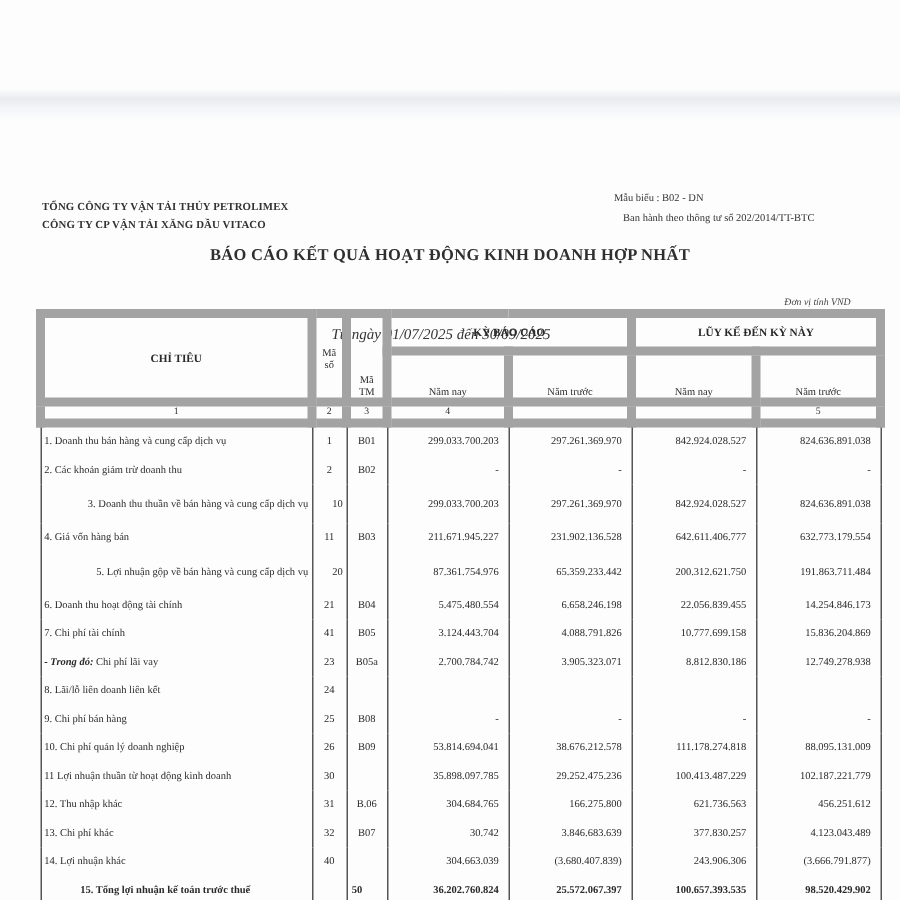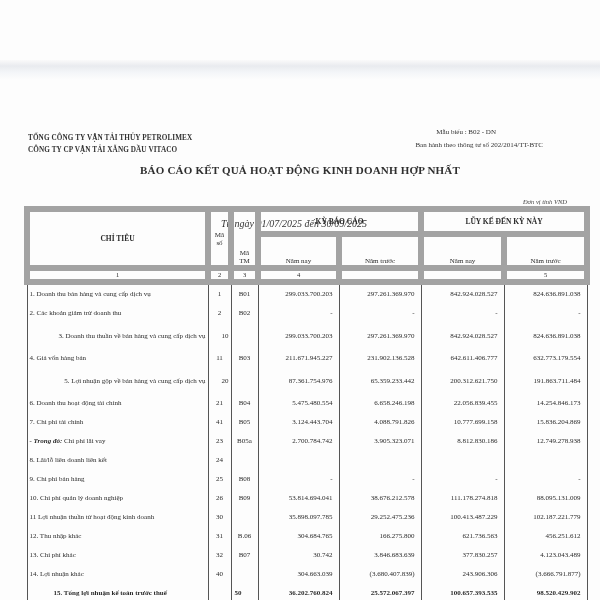--- a/index.html
+++ b/index.html
@@ -1,21 +1,21 @@
 <!DOCTYPE html>
 <html><head>
 <meta charset="utf-8">
 <style>
   html, body { margin:0; padding:0; }
   body { width:600px; height:600px; overflow:hidden; background:#fdfdfd; position:relative; font-family:"Liberation Serif","DejaVu Serif",serif; color:#2a2a2a; }
   .band { position:absolute; left:0; top:60px; width:600px; height:20px; background:linear-gradient(#fafafa,#e9ebef 30%,#f3f5f8 60%,#fdfdfd); }
   .org { position:absolute; left:28px; font-size:7.2px; font-weight:bold; letter-spacing:0.1px; color:#333; }
   .org1 { top:134px; } .org2 { top:146px; }
   .form { position:absolute; font-size:7px; color:#333; text-align:right; }
-  .form1 { right:104px; top:128px; } .form2 { right:57px; top:141px; }
+  .form1 { right:131px; top:128px; } .form2 { right:57px; top:141px; }
   .title { position:absolute; left:0; width:600px; top:164px; text-align:center; font-size:11px; font-weight:bold; color:#2f2f2f; letter-spacing:0.2px; }
   .period { position:absolute; left:0; width:588px; top:182px; text-align:center; font-size:10px; font-style:italic; color:#333;margin-top:36px; }
   .unit { position:absolute; right:33px; top:198px; font-size:6.5px; font-style:italic; color:#444; }
   table { position:absolute; left:24px; top:206px; border-collapse:collapse; table-layout:fixed; width:560px; font-size:7px; }
   td, th { border-left:1px solid #555; border-right:1px solid #555; padding:0 2px; vertical-align:middle; font-weight:normal; }
   thead th { border:6px solid #a3a3a3; }
   thead th.big { font-weight:bold; font-size:7.5px; }
   thead tr.h1 th { height:19px; }
   thead tr.h2 th { height:28px; }
   thead tr.nums th { height:8px; font-size:6.5px; line-height:8px; }

